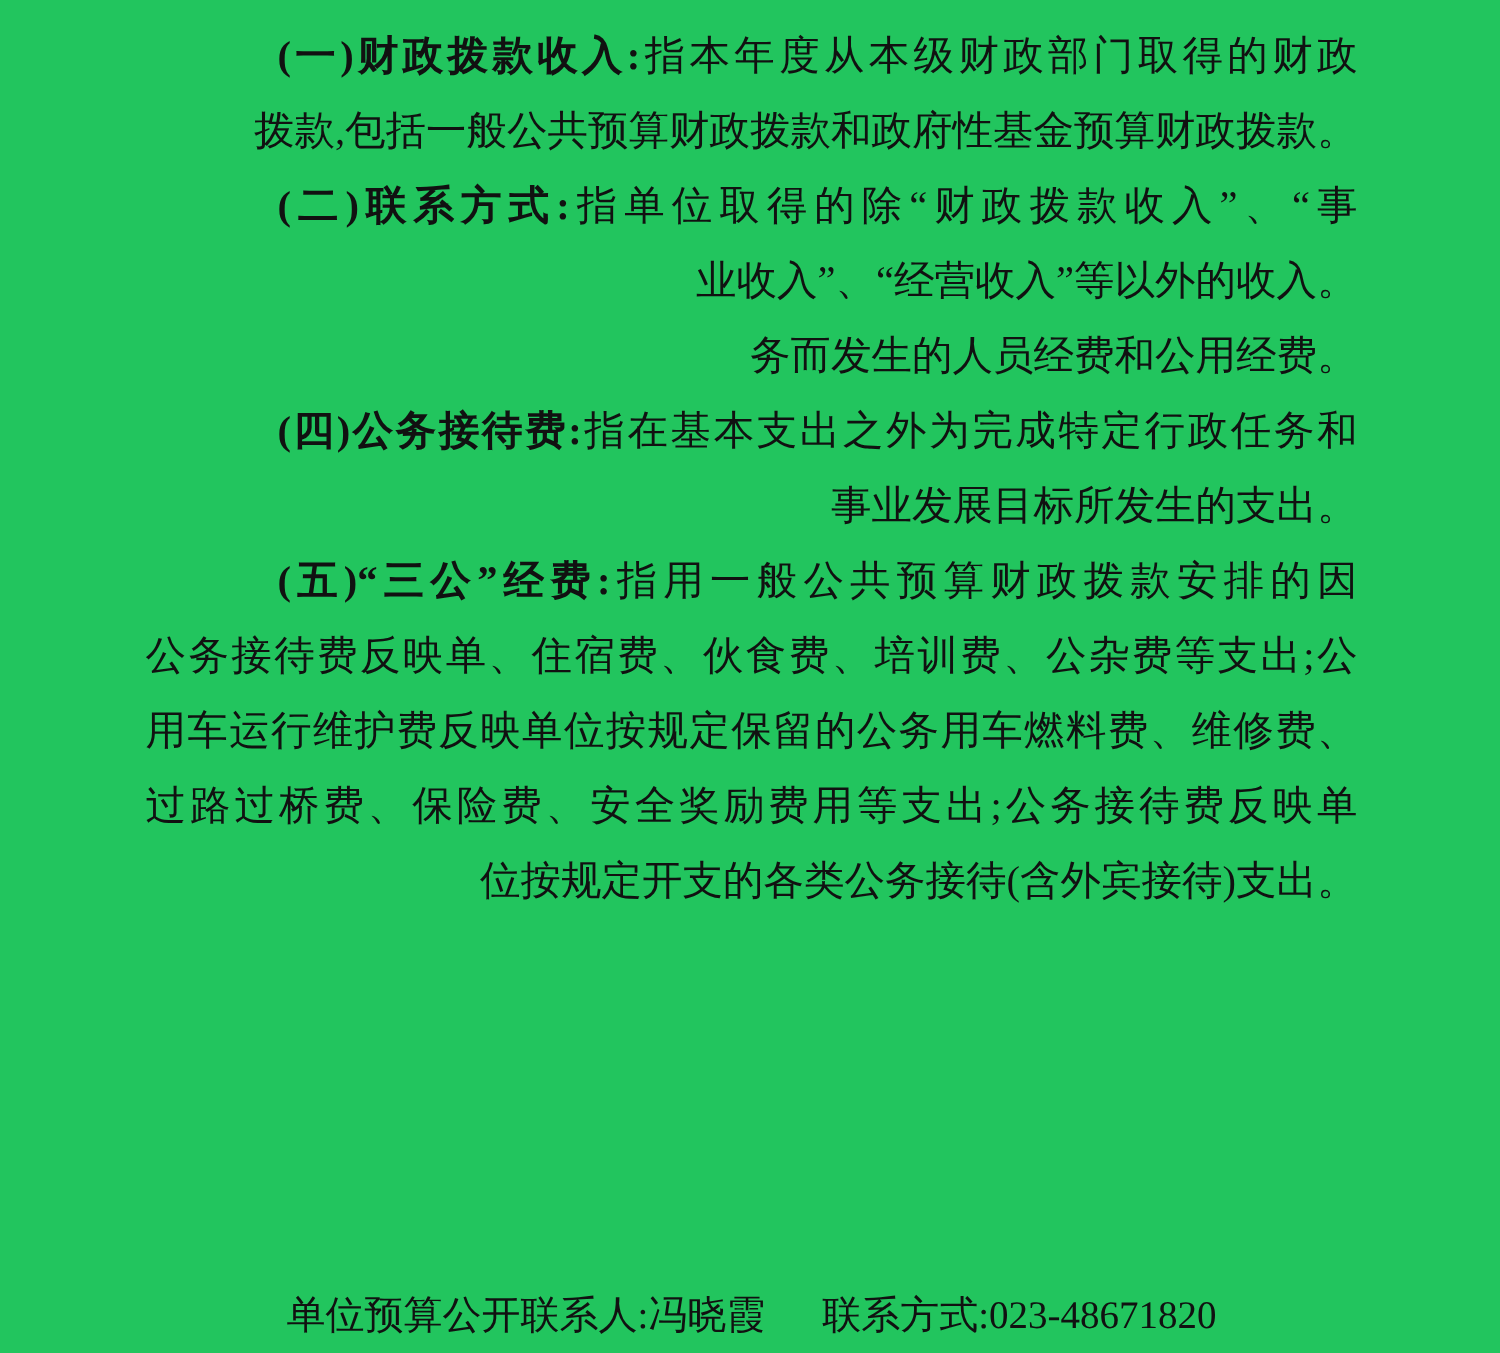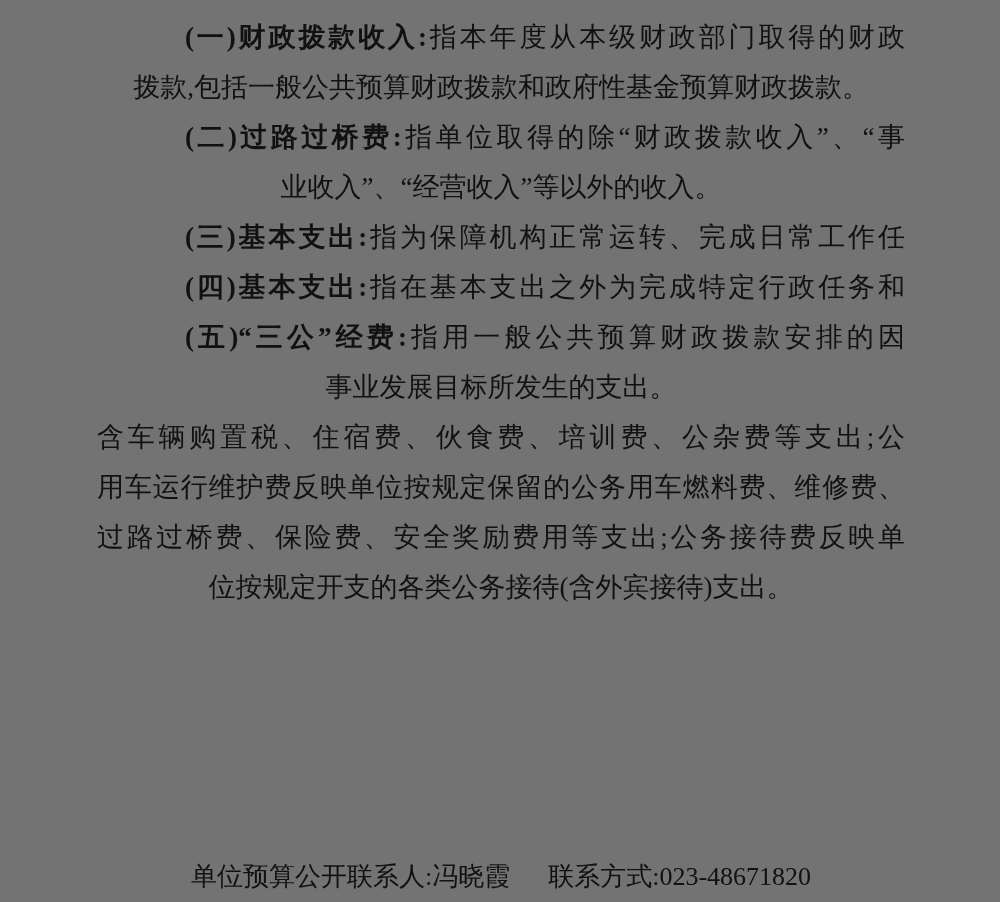--- a/index.html
+++ b/index.html
@@ -4,38 +4,38 @@
 <style>
   html, body {
     margin: 0;
     padding: 0;
     background: #ffffff;
   }
   .page {
     position: relative;
     width: 1000px;
     height: 902px;
-    background: #737373;
+    background: #22c55e;
     overflow: hidden;
     font-family: "Liberation Serif", "DejaVu Serif", serif;
     color: #111111;
   }
   .doc-body {
     position: absolute;
     left: 97px;
     top: 12px;
     width: 808px;
   }
   .line {
     height: 50px;
     line-height: 50px;
     font-size: 27px;
     letter-spacing: 0;
     white-space: nowrap;
-    text-align: center;
+    text-align: right;
   }
   .line.justify {
     white-space: normal;
     text-align: justify;
     text-align-last: justify;
   }
   .line.indent {
     padding-left: 88px;
   }
   .line .bold {
@@ -59,27 +59,27 @@
 </style>
 </head>
 <body>
 
 <div class="page">
 
   <div class="doc-body">
 
   <div class="line indent justify"><span class="bold">(一)财政拨款收入:</span>指本年度从本级财政部门取得的财政</div>
       <div class="line">拨款,包括一般公共预算财政拨款和政府性基金预算财政拨款。</div>
-      <div class="line indent justify"><span class="bold">(二)过路过桥费:</span>指单位取得的除“财政拨款收入”、“事</div>
+      <div class="line indent justify"><span class="bold">(二)联系方式:</span>指单位取得的除“财政拨款收入”、“事</div>
       <div class="line">业收入”、“经营收入”等以外的收入。</div>
-      <div class="line indent justify"><span class="bold">(三)基本支出:</span>指为保障机构正常运转、完成日常工作任</div>
-      <div class="line indent justify"><span class="bold">(四)基本支出:</span>指在基本支出之外为完成特定行政任务和</div>
+      <div class="line">务而发生的人员经费和公用经费。</div>
+      <div class="line indent justify"><span class="bold">(四)公务接待费:</span>指在基本支出之外为完成特定行政任务和</div>
+      <div class="line">事业发展目标所发生的支出。</div>
       <div class="line indent justify"><span class="bold">(五)“三公”经费:</span>指用一般公共预算财政拨款安排的因</div>
-      <div class="line">事业发展目标所发生的支出。</div>
-      <div class="line justify">含车辆购置税、住宿费、伙食费、培训费、公杂费等支出;公</div>
+      <div class="line justify">公务接待费反映单、住宿费、伙食费、培训费、公杂费等支出;公</div>
       <div class="line justify">用车运行维护费反映单位按规定保留的公务用车燃料费、维修费、</div>
       <div class="line justify">过路过桥费、保险费、安全奖励费用等支出;公务接待费反映单</div>
       <div class="line">位按规定开支的各类公务接待(含外宾接待)支出。</div>
     </div>
 
   <div class="contact-line">
     <span>单位预算公开联系人:</span><span>冯晓霞</span><span class="gap"></span><span>联系方式:</span><span>023-48671820</span>
   </div>
 
 </div>

